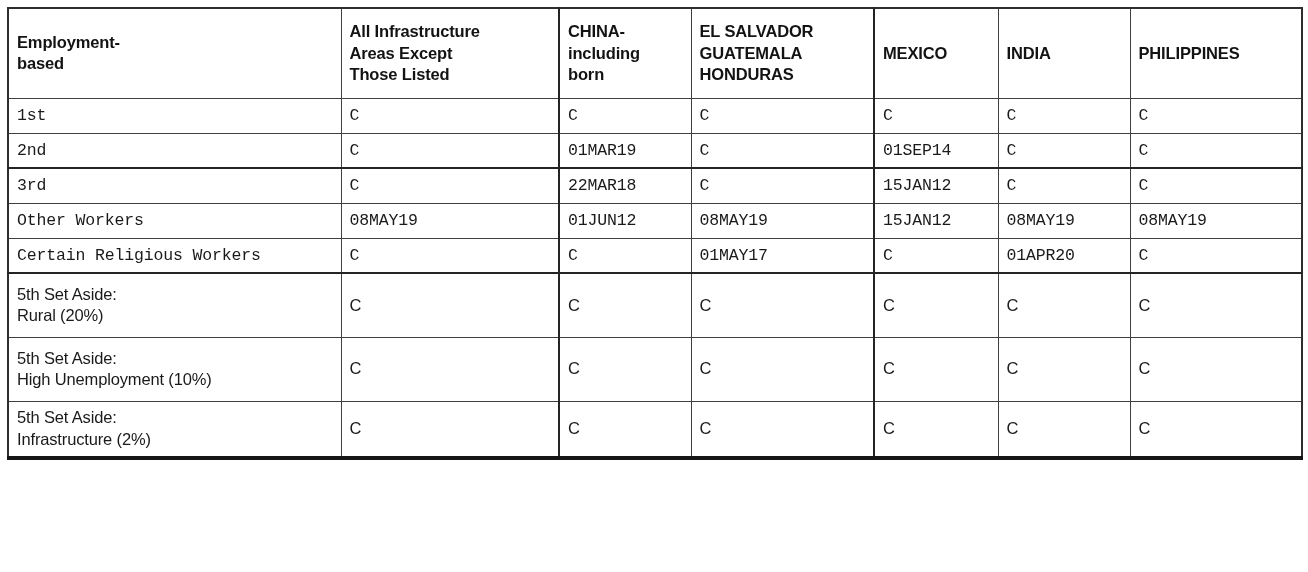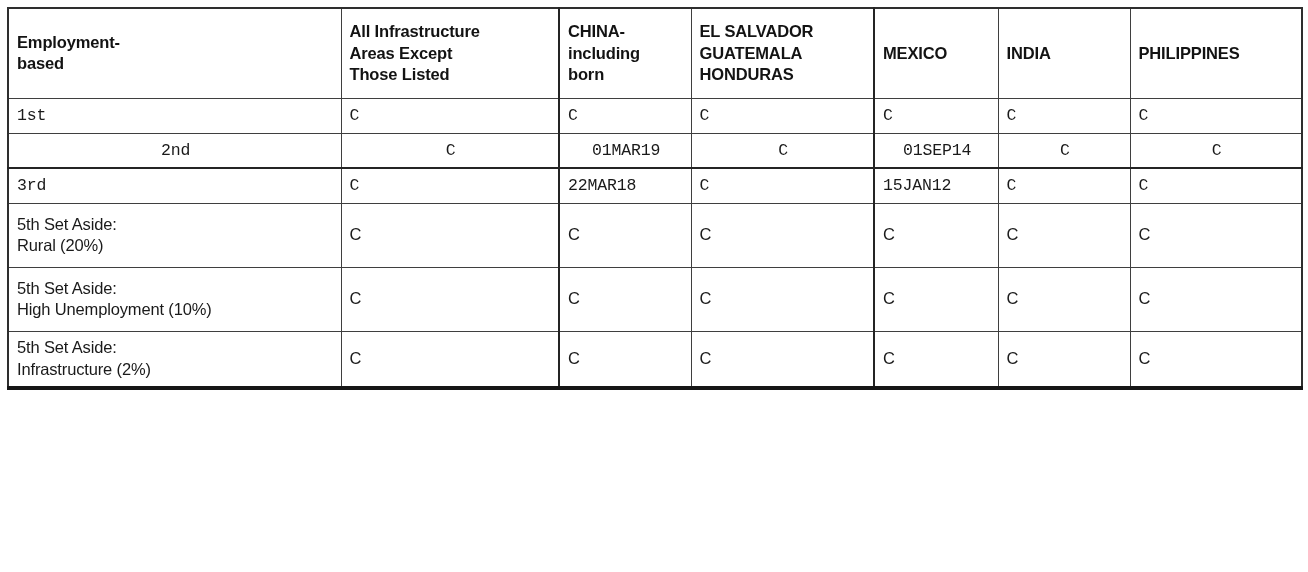--- a/index.html
+++ b/index.html
@@ -55,21 +55,20 @@
   table.visa-table th:nth-child(5),
   table.visa-table td:nth-child(5) {
     border-left-width: 2px;
     border-left-color: #242424;
   }
   
   tr.thick-bottom th,
   tr.thick-bottom td {
     border-bottom-width: 2px;
     border-bottom-color: #242424;
-    text-align: center;
   }
   tr.header-row { height: 90px; }
   tr.r-single  { height: 35px; font-family: Liberation Mono, monospace; }
   tr.r-double  { height: 62px; }
   tr.r-double-b{ height: 64px; }
   tr.r-last    { height: 57px; }
 </style>
 </head>
 <body>
 
@@ -125,22 +124,40 @@
       <tr class="r-single">
         <td>3rd</td>
         <td>C</td>
         <td>22MAR18</td>
         <td>C</td>
         <td>15JAN12</td>
         <td>C</td>
         <td>C</td>
       </tr>
 
+      <tr class="r-single">
+        <td>Other Workers</td>
+        <td>08MAY19</td>
+        <td>01JUN12</td>
+        <td>08MAY19</td>
+        <td>15JAN12</td>
+        <td>08MAY19</td>
+        <td>08MAY19</td>
+      </tr>
 
 
+      <tr class="r-single thick-bottom">
+        <td>Certain Religious Workers</td>
+        <td>C</td>
+        <td>C</td>
+        <td>01MAY17</td>
+        <td>C</td>
+        <td>01APR20</td>
+        <td>C</td>
+      </tr>
 
 
       <tr class="r-double-b">
         <td>5th Set Aside:
 Rural (20%)</td>
         <td>C</td>
         <td>C</td>
         <td>C</td>
         <td>C</td>
         <td>C</td>

